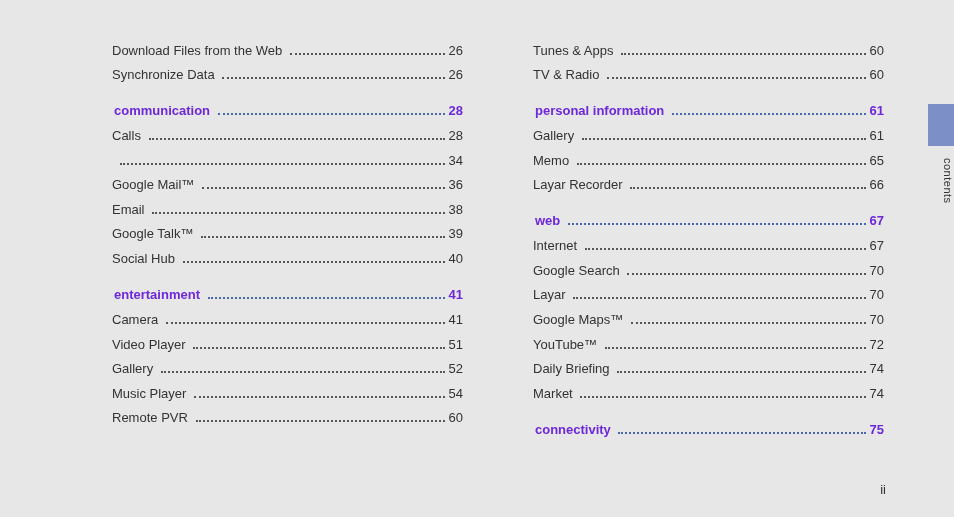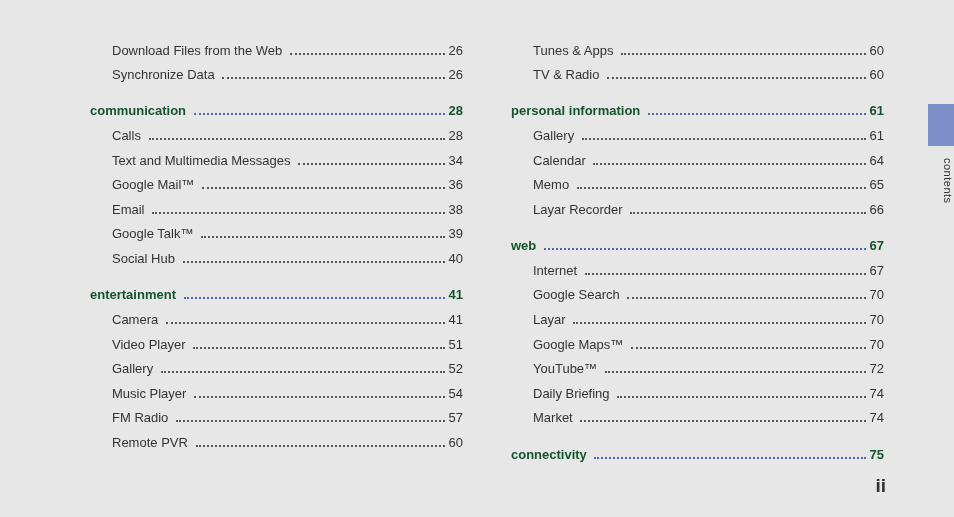--- a/index.html
+++ b/index.html
@@ -27,23 +27,24 @@
     min-width: 0;
   }
   .section-head, .item {
     display: flex;
     align-items: baseline;
     white-space: nowrap;
     margin: 4.5px 0;
     line-height: 1.55;
   }
   .section-head {
-    color: #14532d;
+    color: #6d28d9;
     font-weight: bold;
     margin-top: 16px;
+    margin-left: 24px;
   }
   .section-head:first-child { margin-top: 0; }
   .item { margin-left: 22px; }
   .dots {
     flex: 1;
     border-bottom: 2px dotted #555;
     margin: 0 2px 3px 4px;
     min-width: 10px;
   }
   .section-head .dots { border-bottom-color: #4a68b0; }
@@ -66,23 +67,22 @@
     writing-mode: vertical-rl;
     font-size: 11px;
     color: #333;
     letter-spacing: 0.5px;
     padding-top: 6px;
   }
   .roman {
     position: absolute;
     right: 68px;
     bottom: 20px;
-    font-size: 19px;
+    font-size: 13px;
     color: #333;
-    font-weight: bold;
   }
 </style>
 </head>
 <body>
 
 <div class="page">
   <div class="columns">
     <div class="col" id="col-0">
         <div class="item">
           <span class="label">Download Files from the Web</span>
@@ -102,21 +102,20 @@
           <span class="dots"></span>
           <span class="pg">28</span>
         </div>
         <div class="item">
           <span class="label">Calls</span>
           <span>&nbsp;</span>
           <span class="dots"></span>
           <span class="pg">28</span>
         </div>
         <div class="item">
-          <span class="label">Text and Multimedia Messages</span>
           <span>&nbsp;</span>
           <span class="dots"></span>
           <span class="pg">34</span>
         </div>
         <div class="item">
           <span class="label">Google Mail™</span>
           <span>&nbsp;</span>
           <span class="dots"></span>
           <span class="pg">36</span>
         </div>
@@ -160,26 +159,20 @@
           <span class="label">Gallery</span>
           <span>&nbsp;</span>
           <span class="dots"></span>
           <span class="pg">52</span>
         </div>
         <div class="item">
           <span class="label">Music Player</span>
           <span>&nbsp;</span>
           <span class="dots"></span>
           <span class="pg">54</span>
-        </div>
-        <div class="item">
-          <span class="label">FM Radio</span>
-          <span>&nbsp;</span>
-          <span class="dots"></span>
-          <span class="pg">57</span>
         </div>
         <div class="item">
           <span class="label">Remote PVR</span>
           <span>&nbsp;</span>
           <span class="dots"></span>
           <span class="pg">60</span>
         </div>
       </div>
     <div class="col" id="col-1">
         <div class="item">
@@ -198,26 +191,20 @@
           <span class="label">personal information</span>
           <span>&nbsp;</span>
           <span class="dots"></span>
           <span class="pg">61</span>
         </div>
         <div class="item">
           <span class="label">Gallery</span>
           <span>&nbsp;</span>
           <span class="dots"></span>
           <span class="pg">61</span>
-        </div>
-        <div class="item">
-          <span class="label">Calendar</span>
-          <span>&nbsp;</span>
-          <span class="dots"></span>
-          <span class="pg">64</span>
         </div>
         <div class="item">
           <span class="label">Memo</span>
           <span>&nbsp;</span>
           <span class="dots"></span>
           <span class="pg">65</span>
         </div>
         <div class="item">
           <span class="label">Layar Recorder</span>
           <span>&nbsp;</span>

